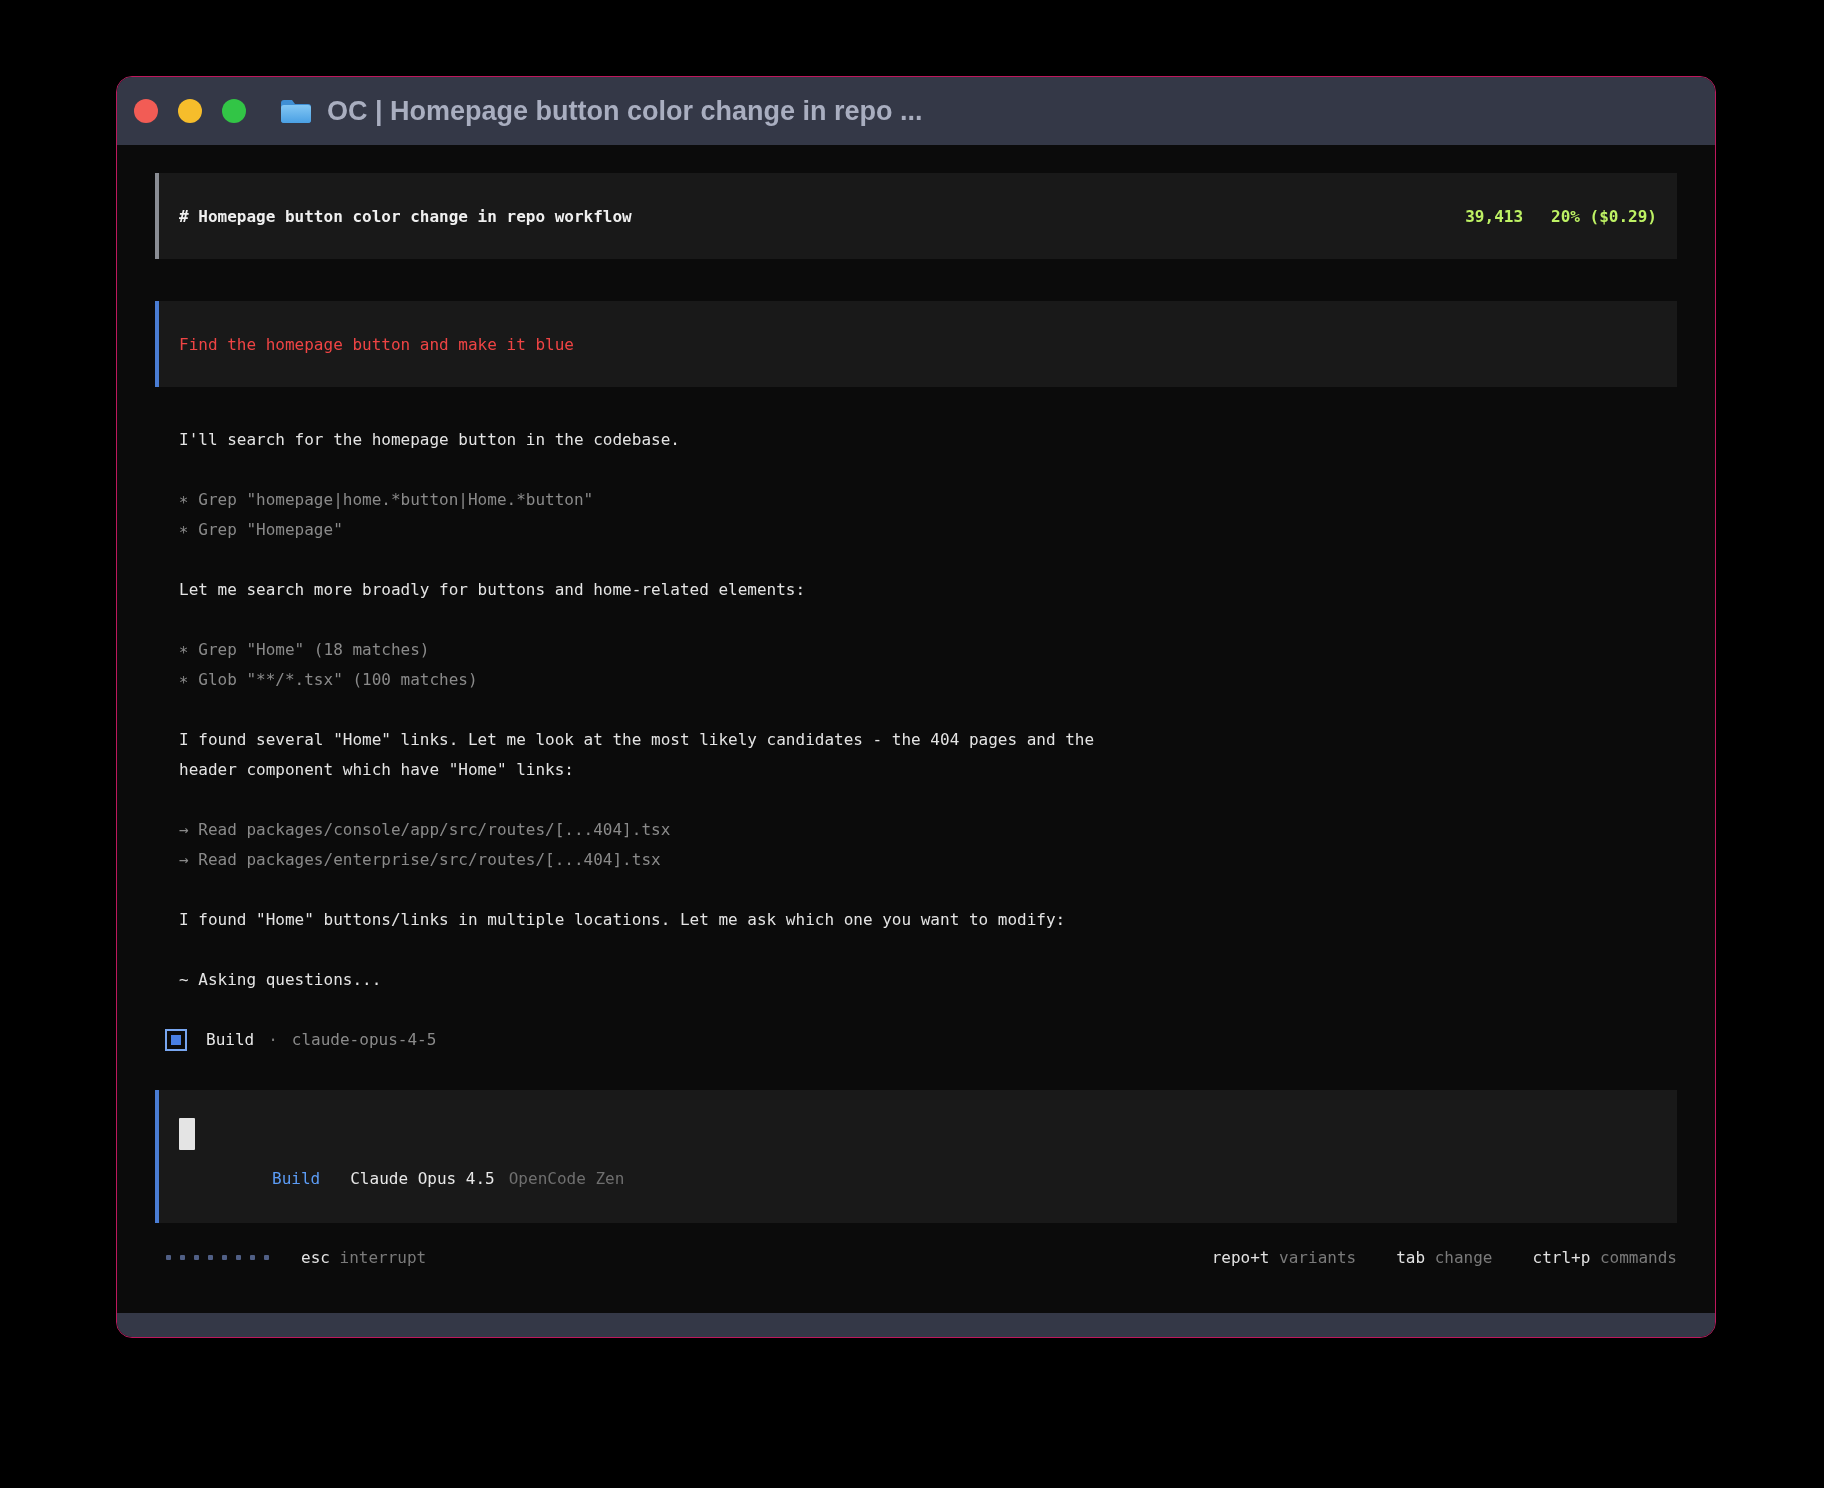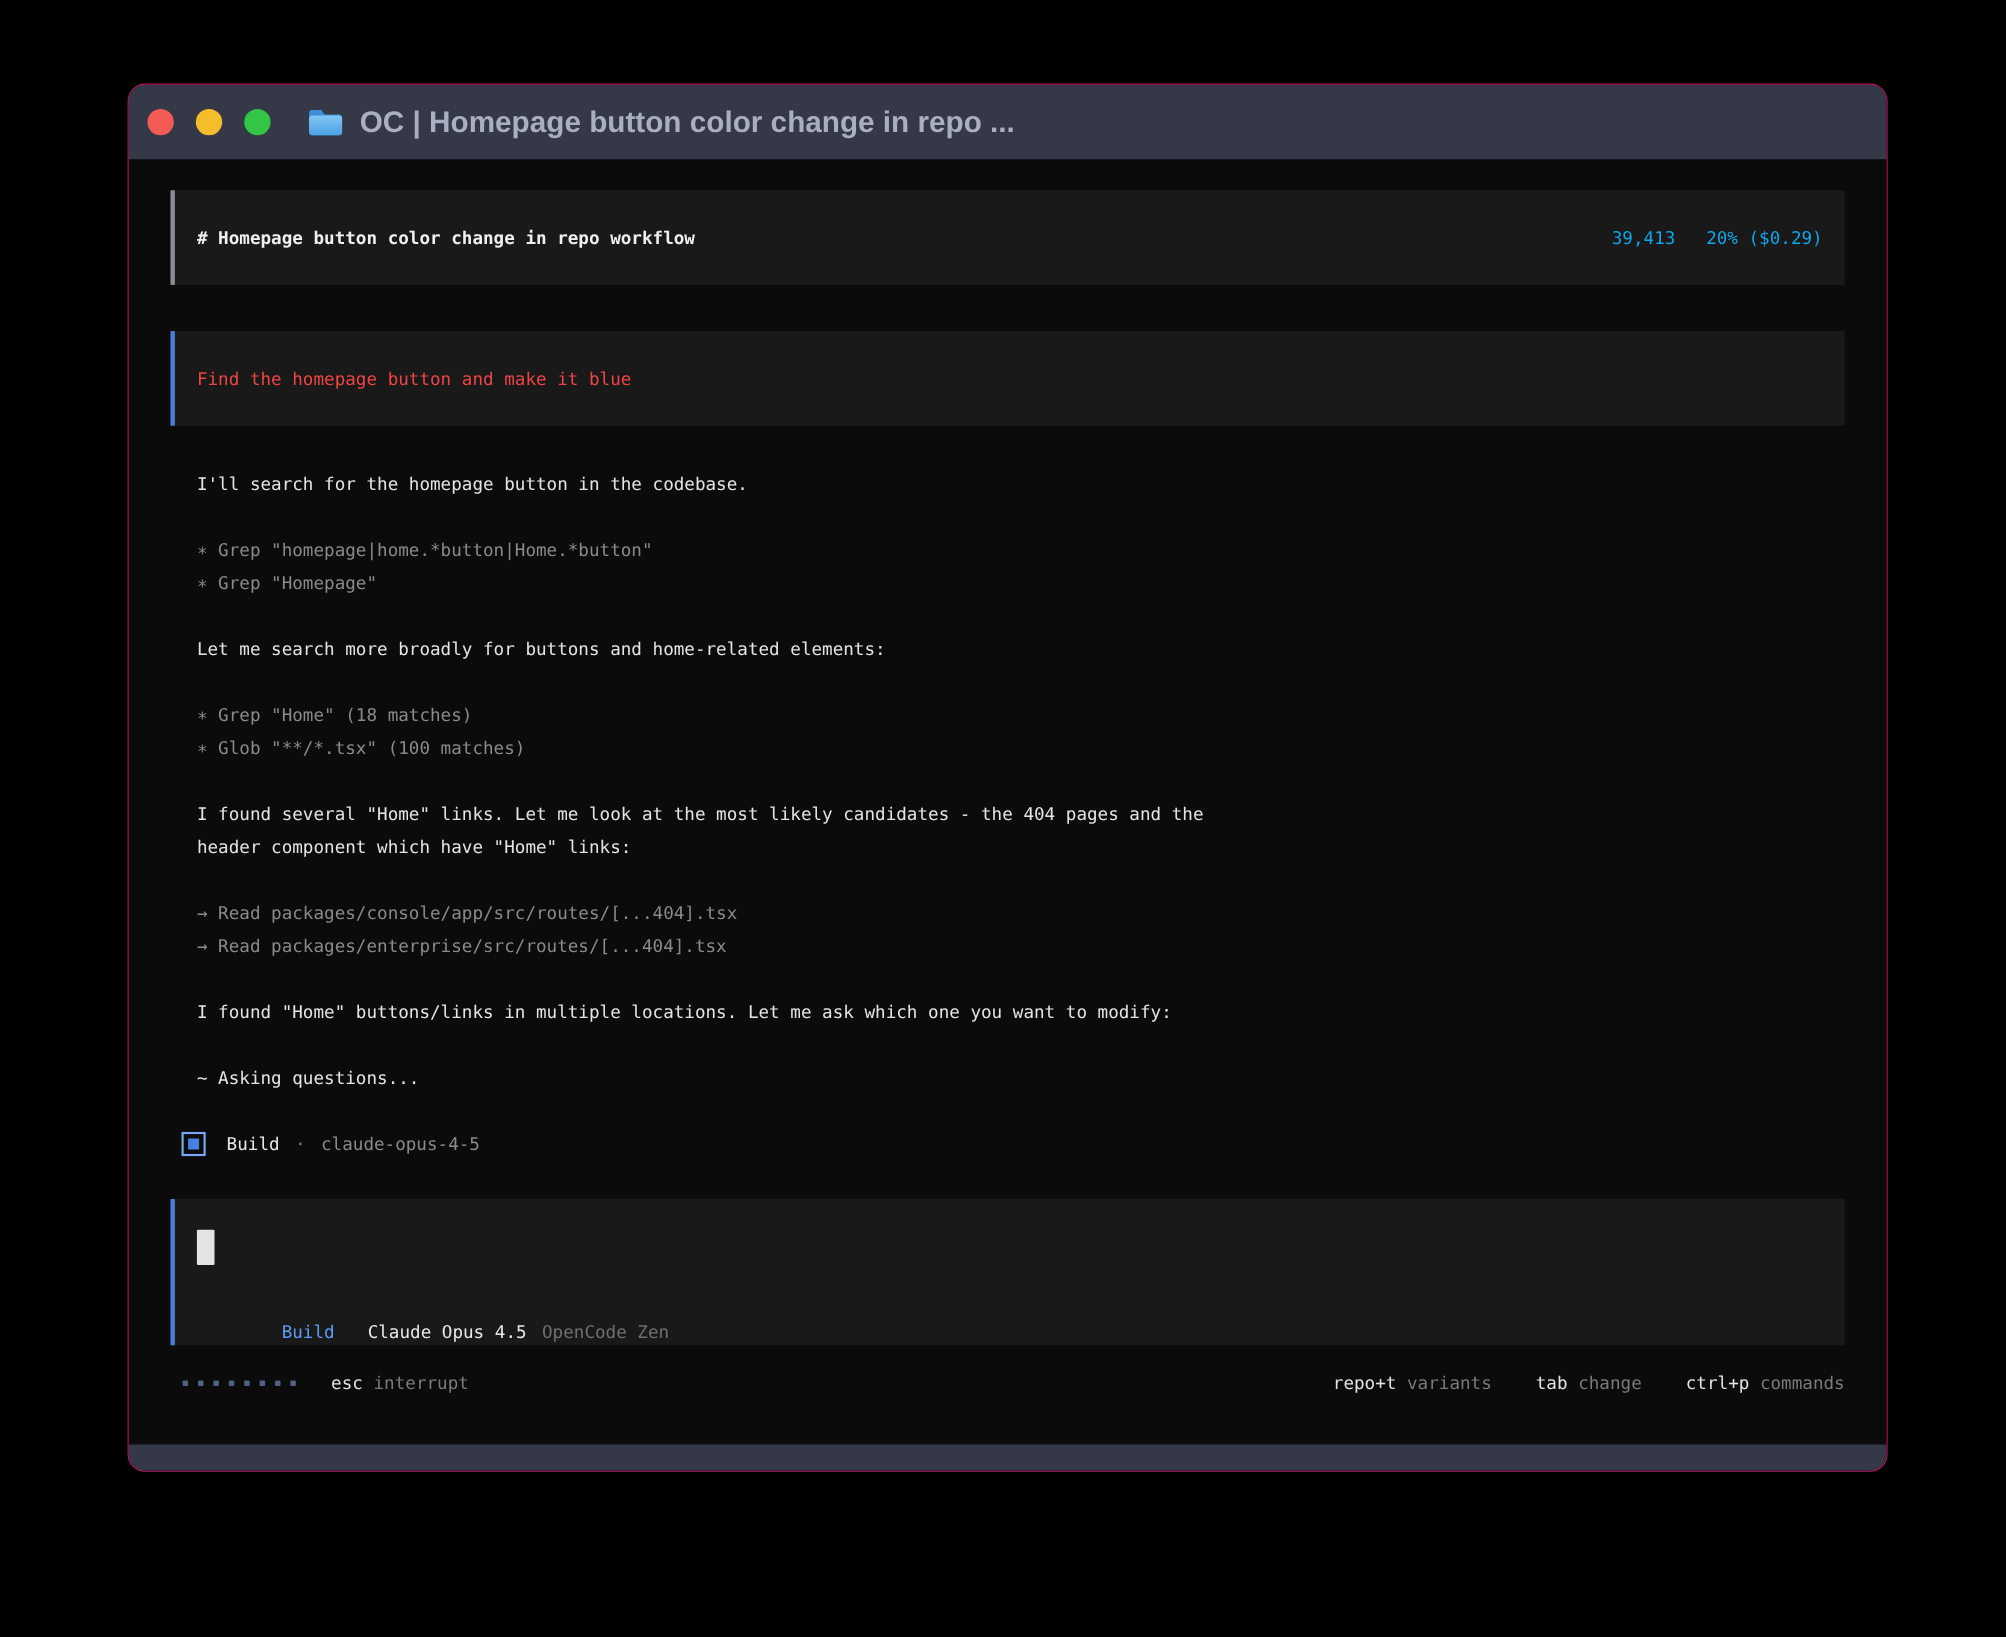--- a/index.html
+++ b/index.html
@@ -43,21 +43,21 @@
     position: relative;
   }
 
   .panel { background: #191919; }
   .panel.header-panel {
     height: 86px; border-left: 4px solid #8a8d94;
     display: flex; align-items: center;
     padding: 0 20px; margin-bottom: 42px;
   }
   .header-title { font-weight: bold; color: #efefef; white-space: pre; }
-  .header-stats { margin-left: auto; color: #0ea5e9; white-space: pre; }
+  .header-stats { margin-left: auto; color: #bef264; white-space: pre; font-weight: bold; }
   .header-stats .sep { display: inline-block; width: 28px; }
 
   .panel.user-panel {
     height: 86px; border-left: 4px solid #4a7dd4;
     display: flex; align-items: center;
     padding: 0 20px; margin-bottom: 24px;
   }
   .user-text { color: #ef4444; white-space: pre; }
 
   .terminal-body { padding-left: 24px; margin-top: 38px; }
@@ -79,21 +79,21 @@
   }
   .agent-badge i { display: block; width: 10px; height: 10px; background: #4a80e4; }
   .agent-name { color: #e8e8e8; }
   .agent-sep { color: #7c7c7c; margin: 0 14px; }
   .agent-model { color: #8a8a8a; }
 
   .panel.input-panel {
     margin-top: 35px; height: 133px;
     border-left: 4px solid #4a7dd4;
     padding: 28px 20px 0 20px;
-    display: flex; flex-direction: column;
+    display: flex; 
   }
   .cursor-block { width: 16px; height: 32px; background: #e4e4e4; border-radius: 1px; }
   .model-line { margin-top: 16px; height: 30px; line-height: 30px; white-space: pre; }
   .model-line .agent { color: #5c9cf5; margin-right: 30px; }
   .model-line .model { color: #e8e8e8; margin-right: 14px; }
   .model-line .provider { color: #6f6f6f; }
 
   
   .statusbar {
     margin-top: 19px; height: 30px;

